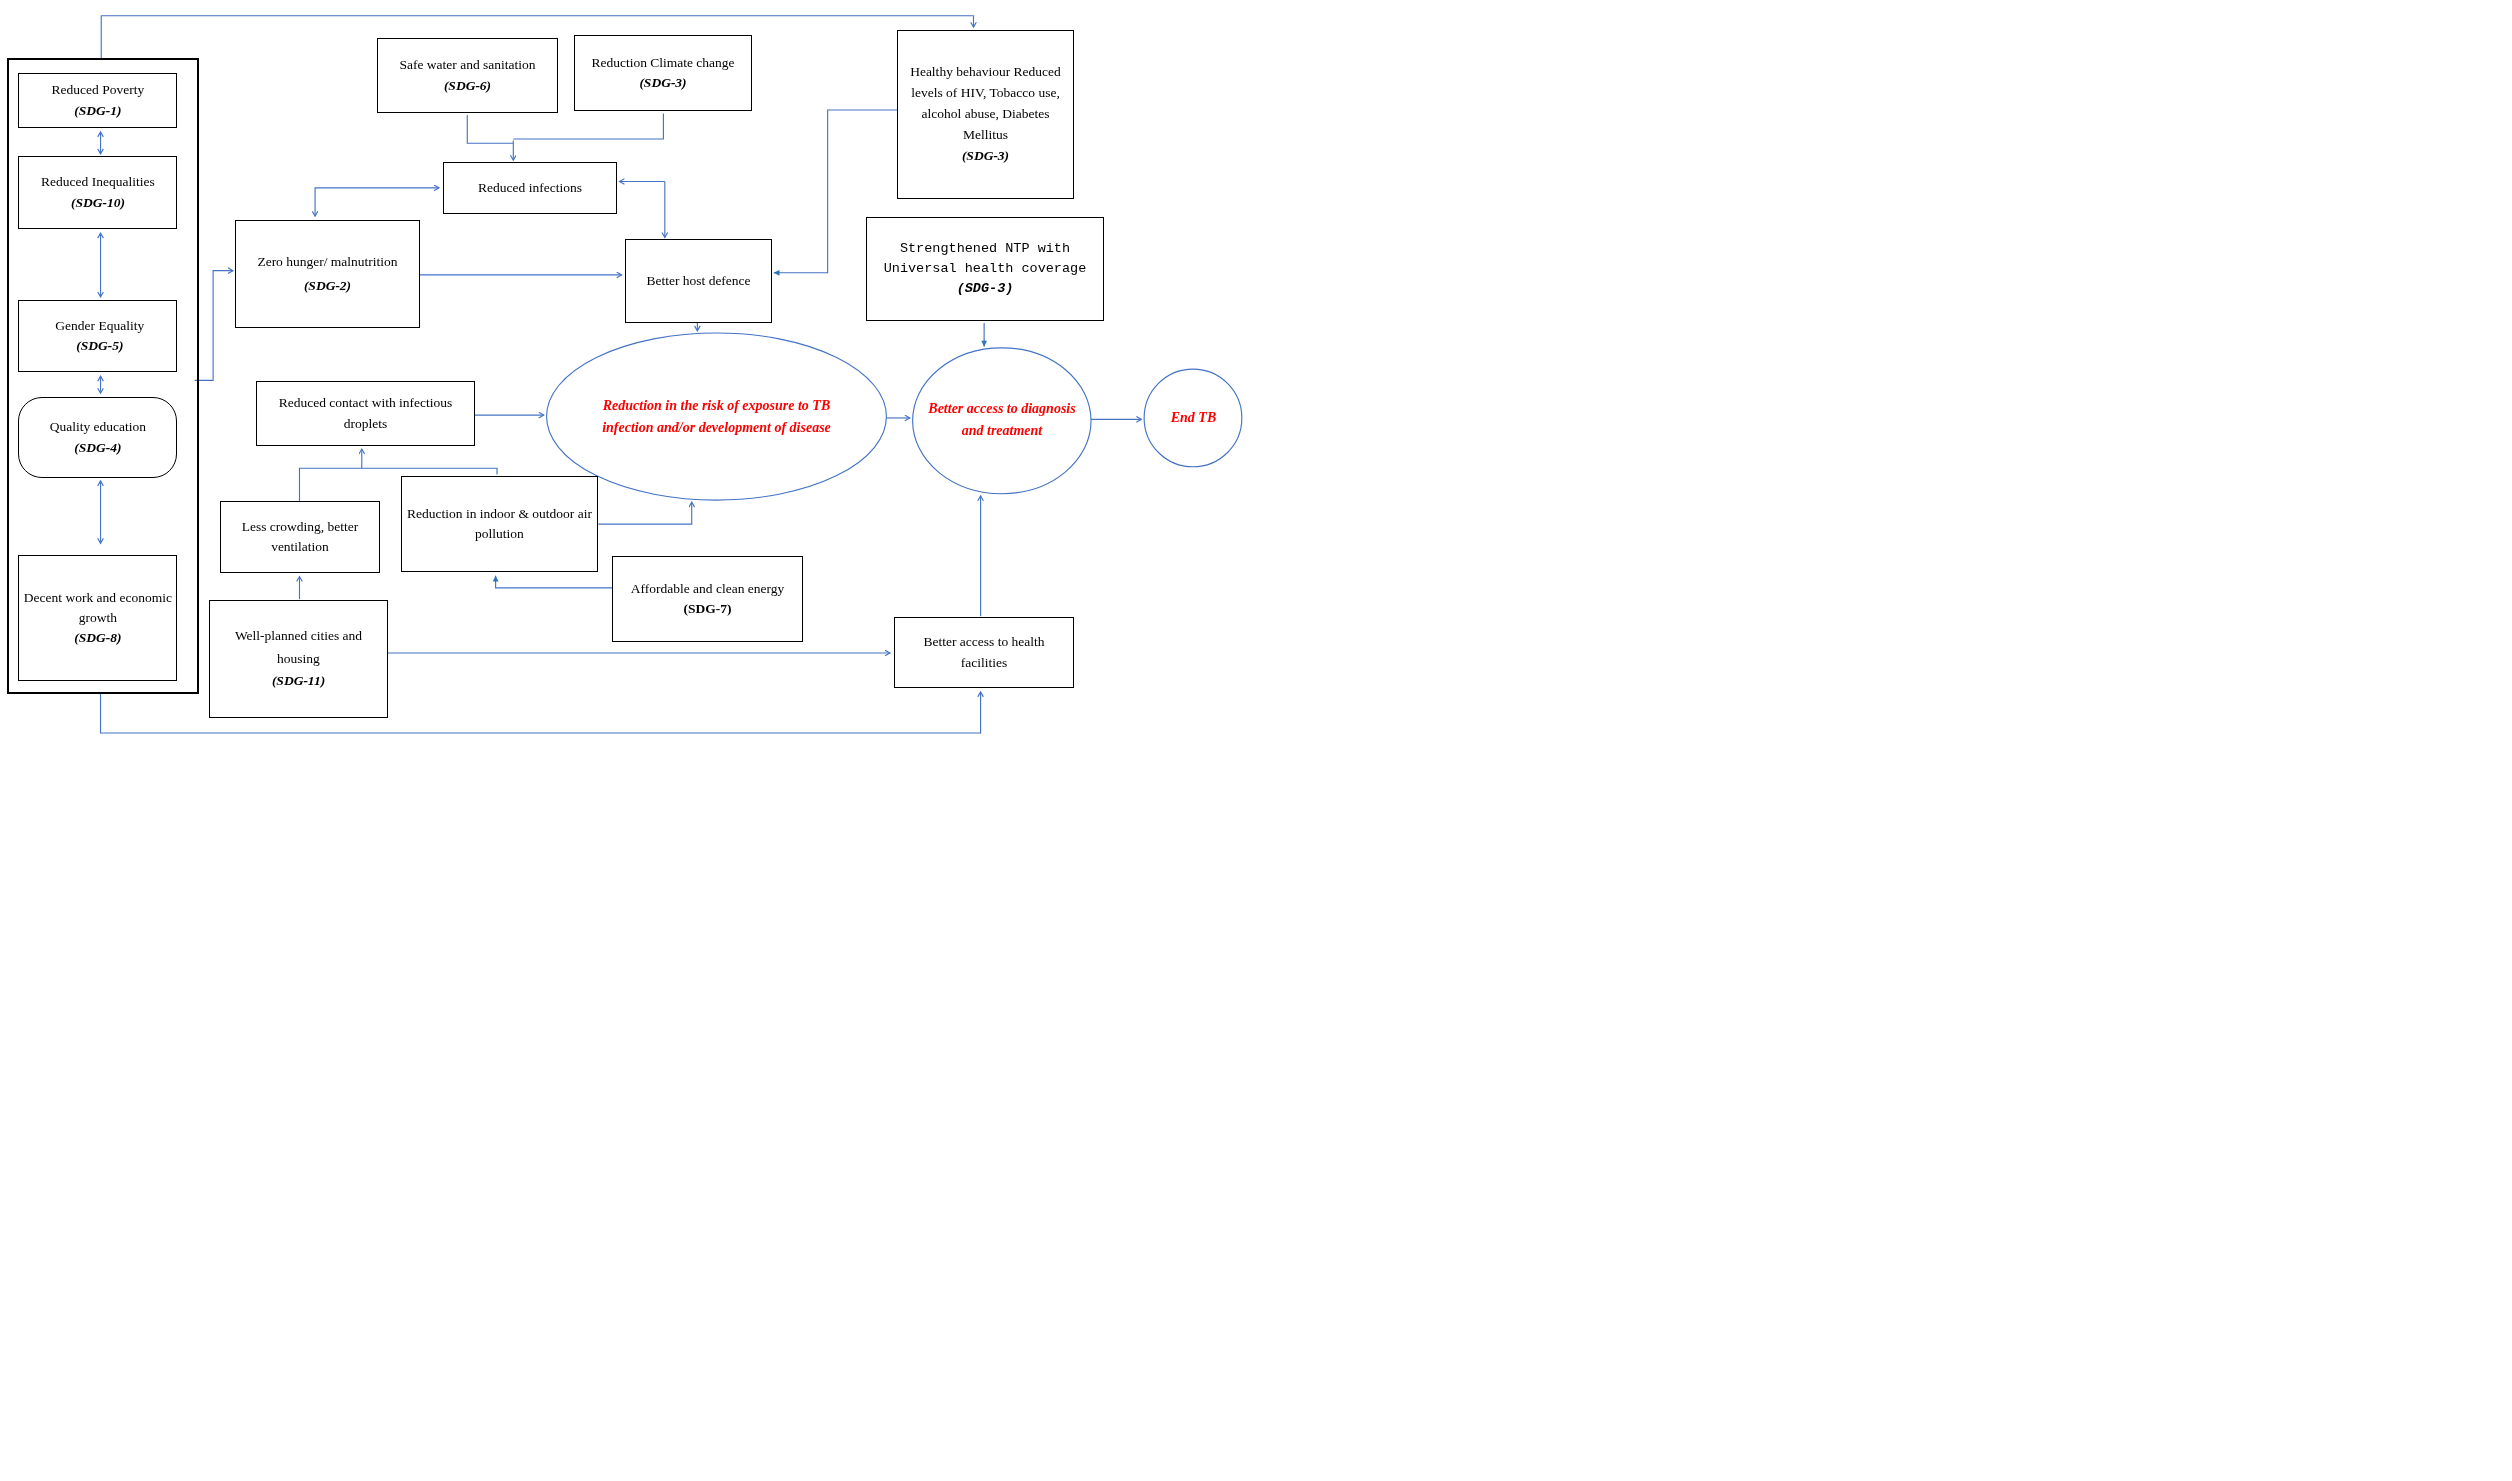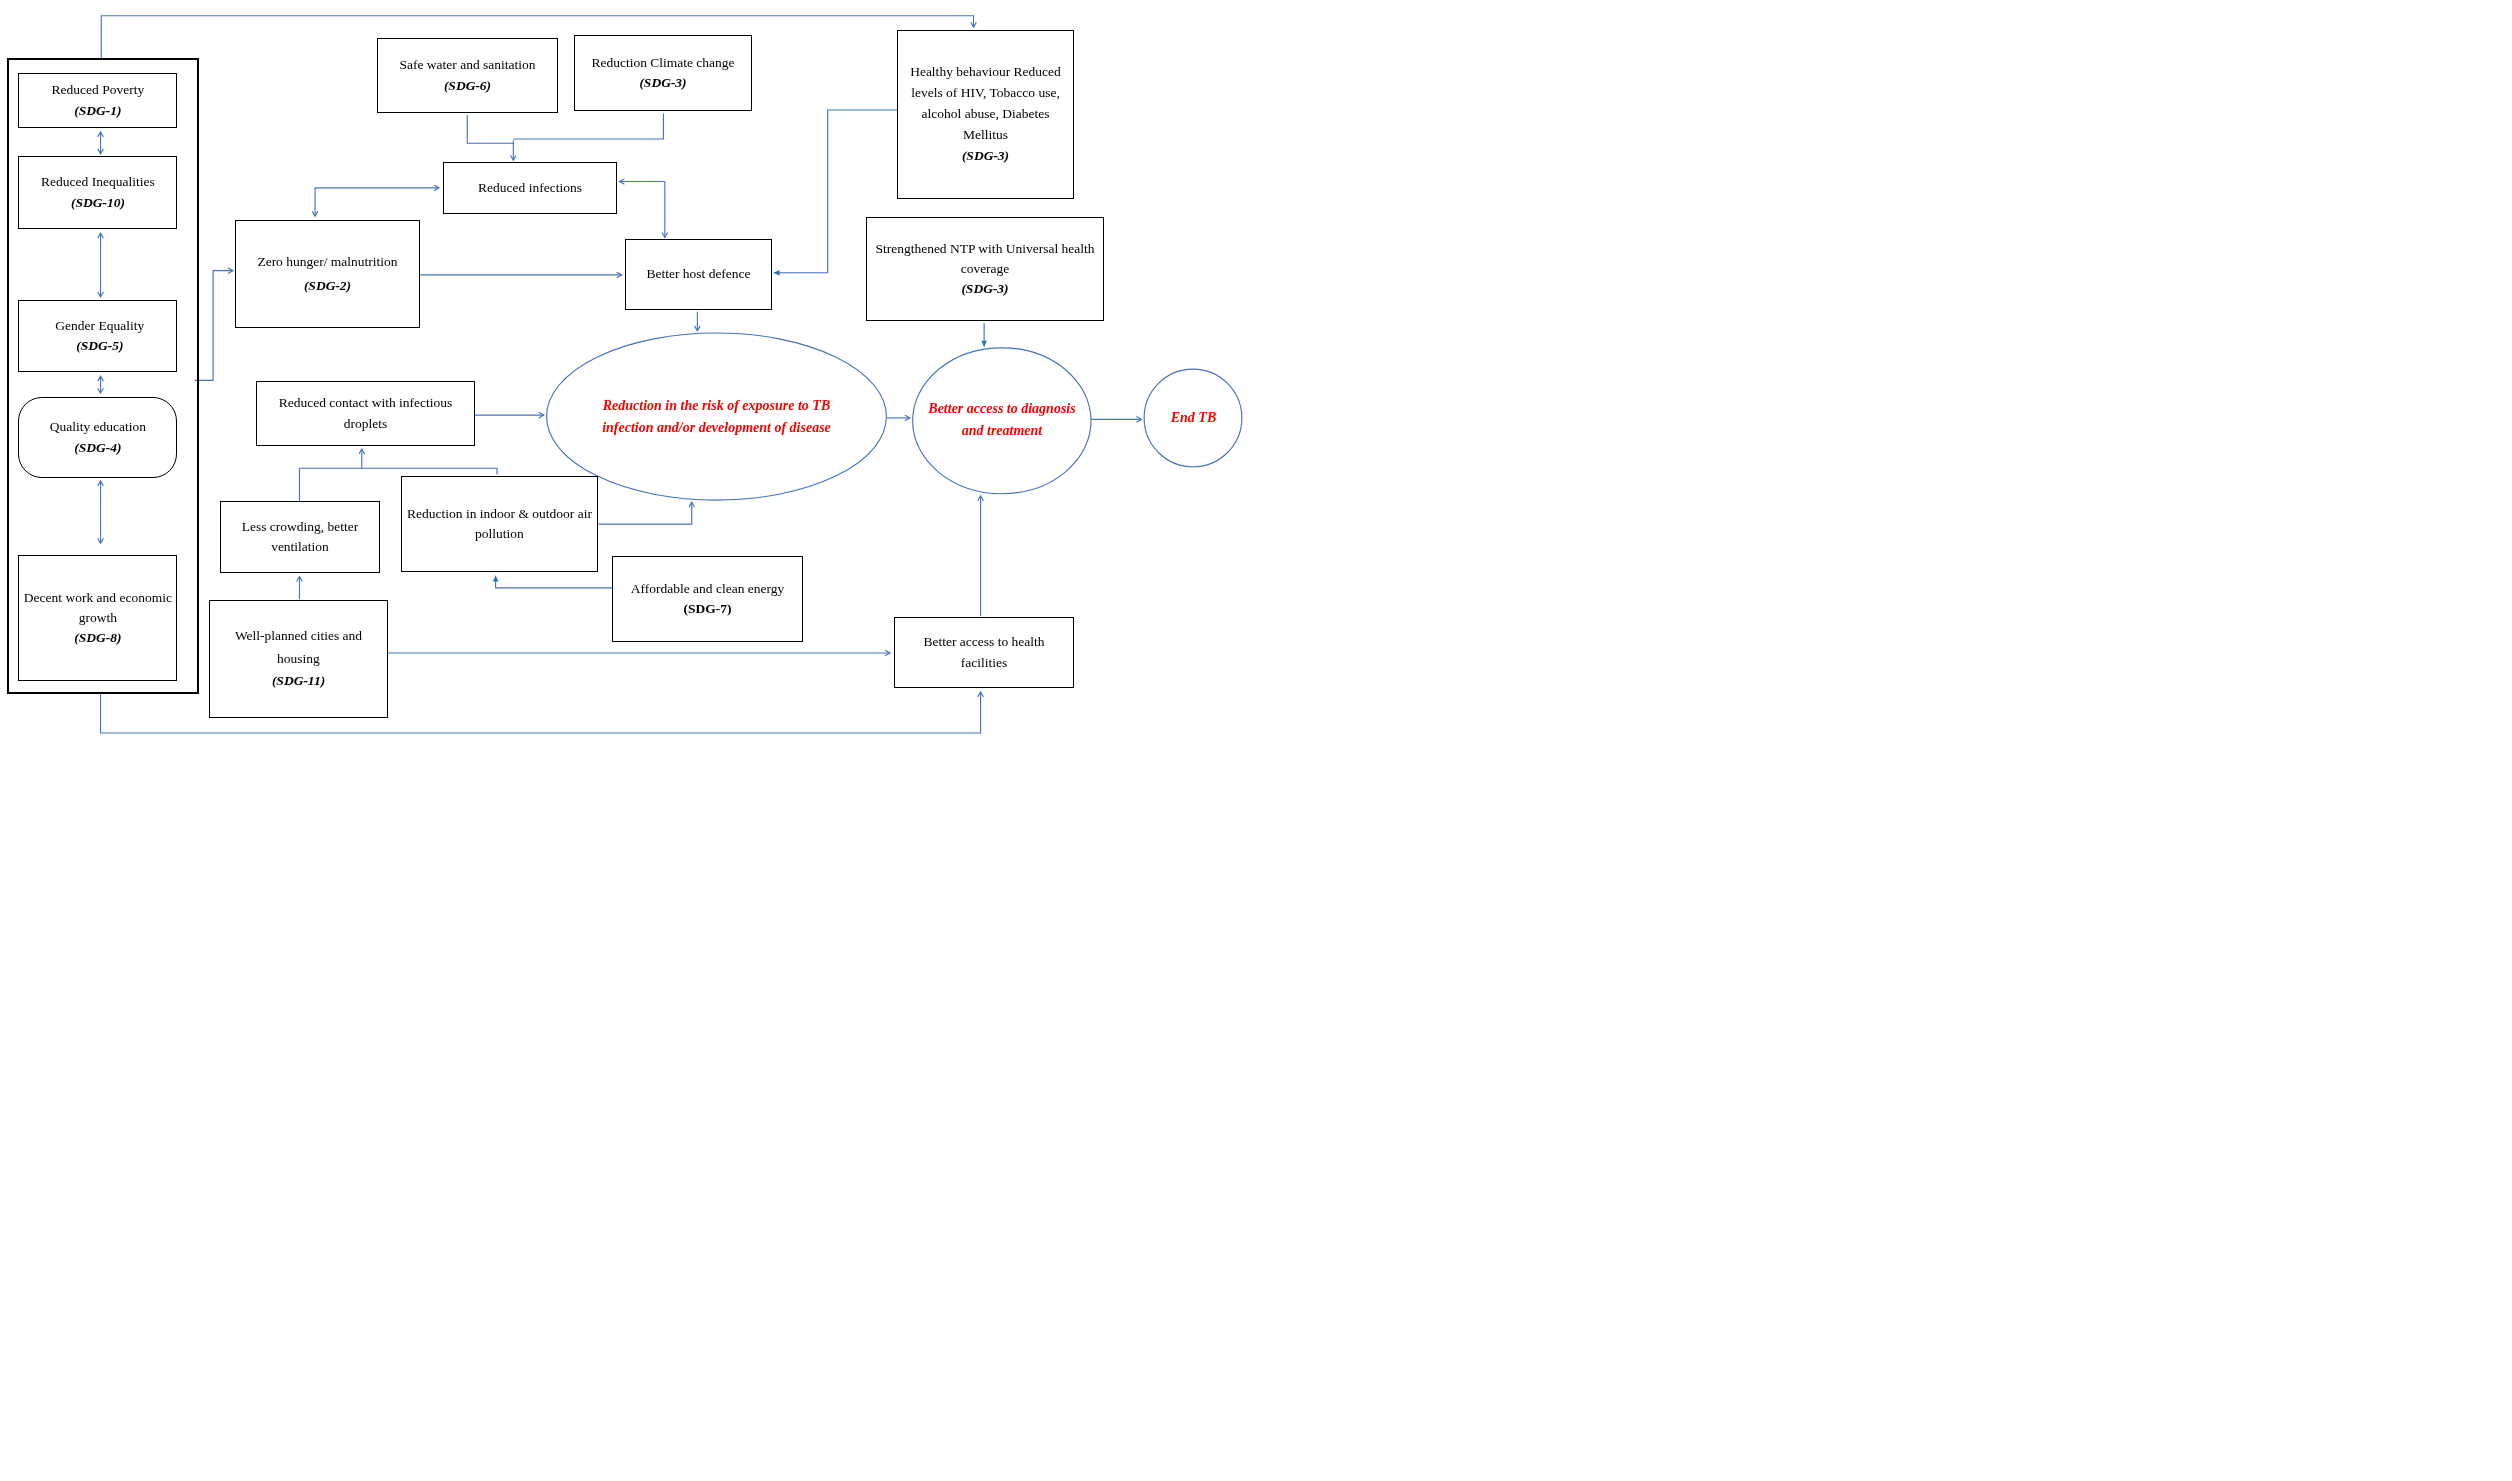--- a/index.html
+++ b/index.html
@@ -148,29 +148,29 @@
       <span class="t">Reduction Climate change </span><span class="sdg">(SDG-3)</span>
     </div>
   </div>
   <div class="node" style="left:443px;top:162px;width:174px;height:52px;">
     <span class="t">Reduced infections</span>
   </div>
   <div class="node" style="left:235px;top:220px;width:185px;height:108px;line-height:1.8;">
     <span class="t">Zero hunger/ malnutrition</span>
     <span class="sdg">(SDG-2)</span>
   </div>
-  <div class="node" style="left:625px;top:239px;width:147px;height:71px;">
+  <div class="node" style="left:625px;top:239px;width:147px;height:84px;">
     <span class="t">Better host defence</span>
   </div>
 
   <div class="node" style="left:897px;top:30px;width:177px;height:169px;line-height:1.55;">
     <span class="t">Healthy behaviour Reduced levels of HIV, Tobacco use, alcohol abuse, Diabetes Mellitus</span>
     <span class="sdg">(SDG-3)</span>
   </div>
-  <div class="node" style="left:866px;top:217px;width:238px;height:104px;">
+  <div class="node" style="left:866px;top:217px;width:238px;height:104px;font-family:Liberation Mono, monospace;">
     <span class="t">Strengthened NTP with Universal health coverage</span>
     <span class="sdg">(SDG-3)</span>
   </div>
 
   <div class="node" style="left:256px;top:381px;width:219px;height:65px;">
     <span class="t">Reduced contact with infectious droplets</span>
   </div>
   <div class="node" style="left:220px;top:501px;width:160px;height:72px;">
     <span class="t">Less crowding, better ventilation</span>
   </div>

